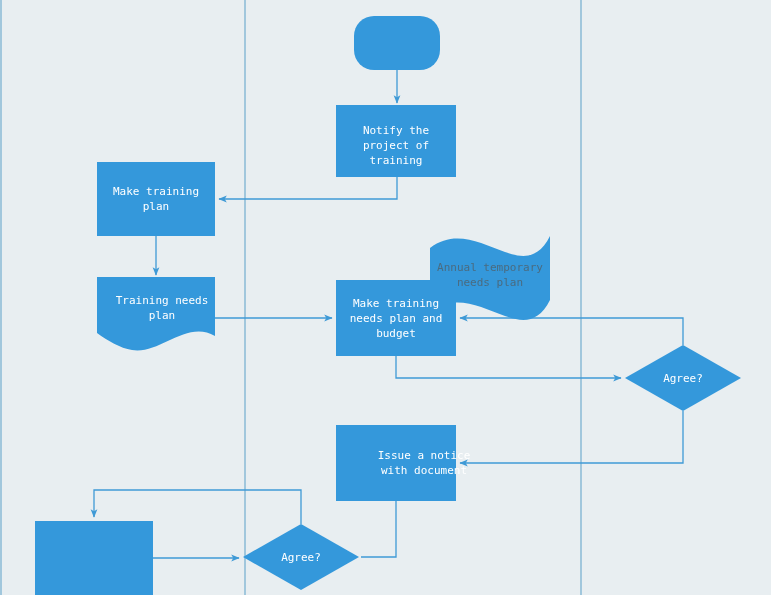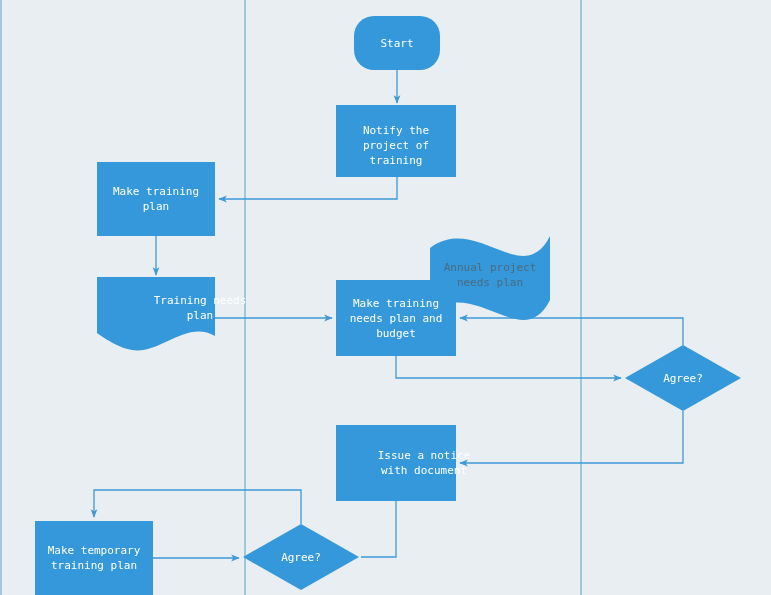--- a/index.html
+++ b/index.html
@@ -77,32 +77,29 @@
       <path d="M97,277 L215,277 L215,336 C187,319 159,355 132,350 C120,348 108,341 97,333 Z"></path>
       <path d="M430,248 C455,229 480,243 505,252 C522,258 538,260 550,236 L550,300 C538,324 522,322 505,316 C480,307 455,293 430,312 Z"></path>
       <rect x="336" y="280" width="120" height="76"></rect>
       <polygon points="625,378 683,345 741,378 683,411"></polygon>
       <rect x="336" y="425" width="120" height="76"></rect>
       <polygon points="243,557 301,524 359,557 301,590"></polygon>
       <rect x="35" y="521" width="118" height="74"></rect>
     </g>
   </svg>
 
-  <div class="node-label" style="left:354px; top:16px; width:86px; height:54px;">Start</div>
   <div class="node-label" style="left:336px; top:105px; width:120px; height:81px;">Notify the
 project of
 training</div>
   <div class="node-label" style="left:97px; top:162px; width:118px; height:74px;">Make training
 plan</div>
-  <div class="node-label" style="left:97px; top:277px; width:130px; height:62px;padding-left:38px;">Training needs
+  <div class="node-label" style="left:97px; top:277px; width:130px; height:62px;">Training needs
 plan</div>
   <div class="node-label" style="left:336px; top:280px; width:120px; height:76px;">Make training
 needs plan and
 budget</div>
-  <div class="node-label muted" style="left:430px; top:240px; width:120px; height:70px;">Annual project
+  <div class="node-label muted" style="left:430px; top:240px; width:120px; height:70px;">Annual temporary
 needs plan</div>
   <div class="node-label" style="left:625px; top:345px; width:116px; height:66px;">Agree?</div>
   <div class="node-label" style="left:336px; top:425px; width:120px; height:76px;margin-left:28px;">Issue a notice
 with document</div>
   <div class="node-label" style="left:243px; top:524px; width:116px; height:66px;">Agree?</div>
-  <div class="node-label" style="left:35px; top:521px; width:118px; height:74px;">Make temporary
-training plan</div>
 </div>
 
 </body></html>

